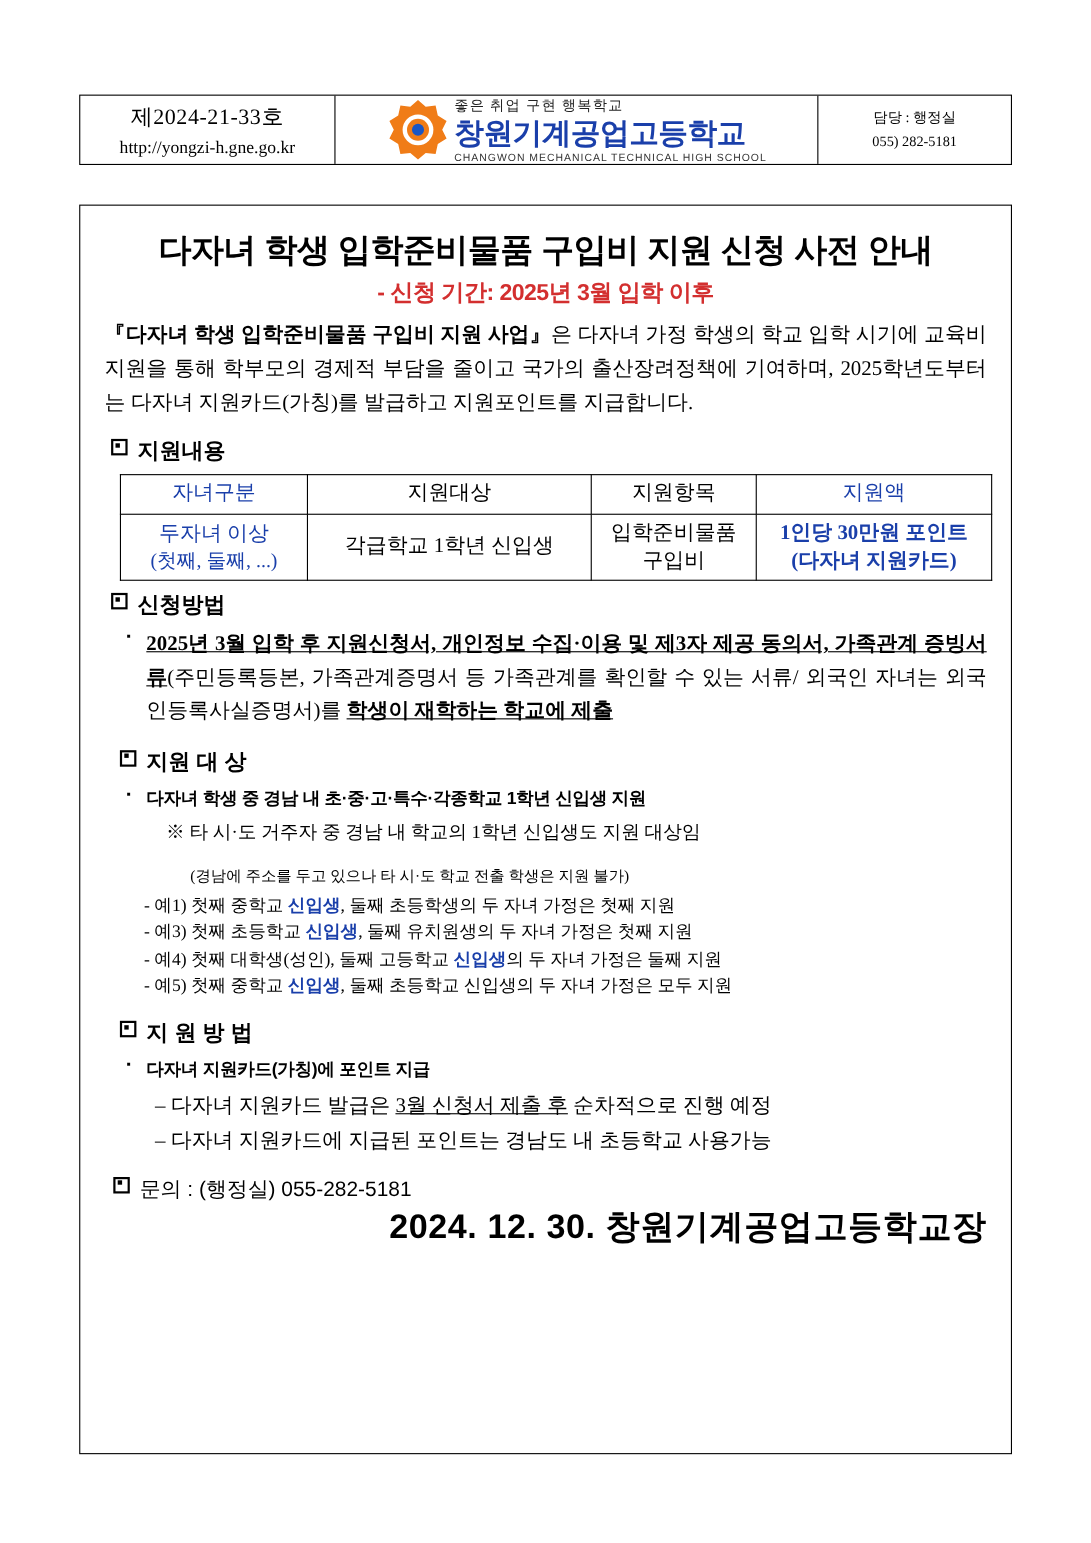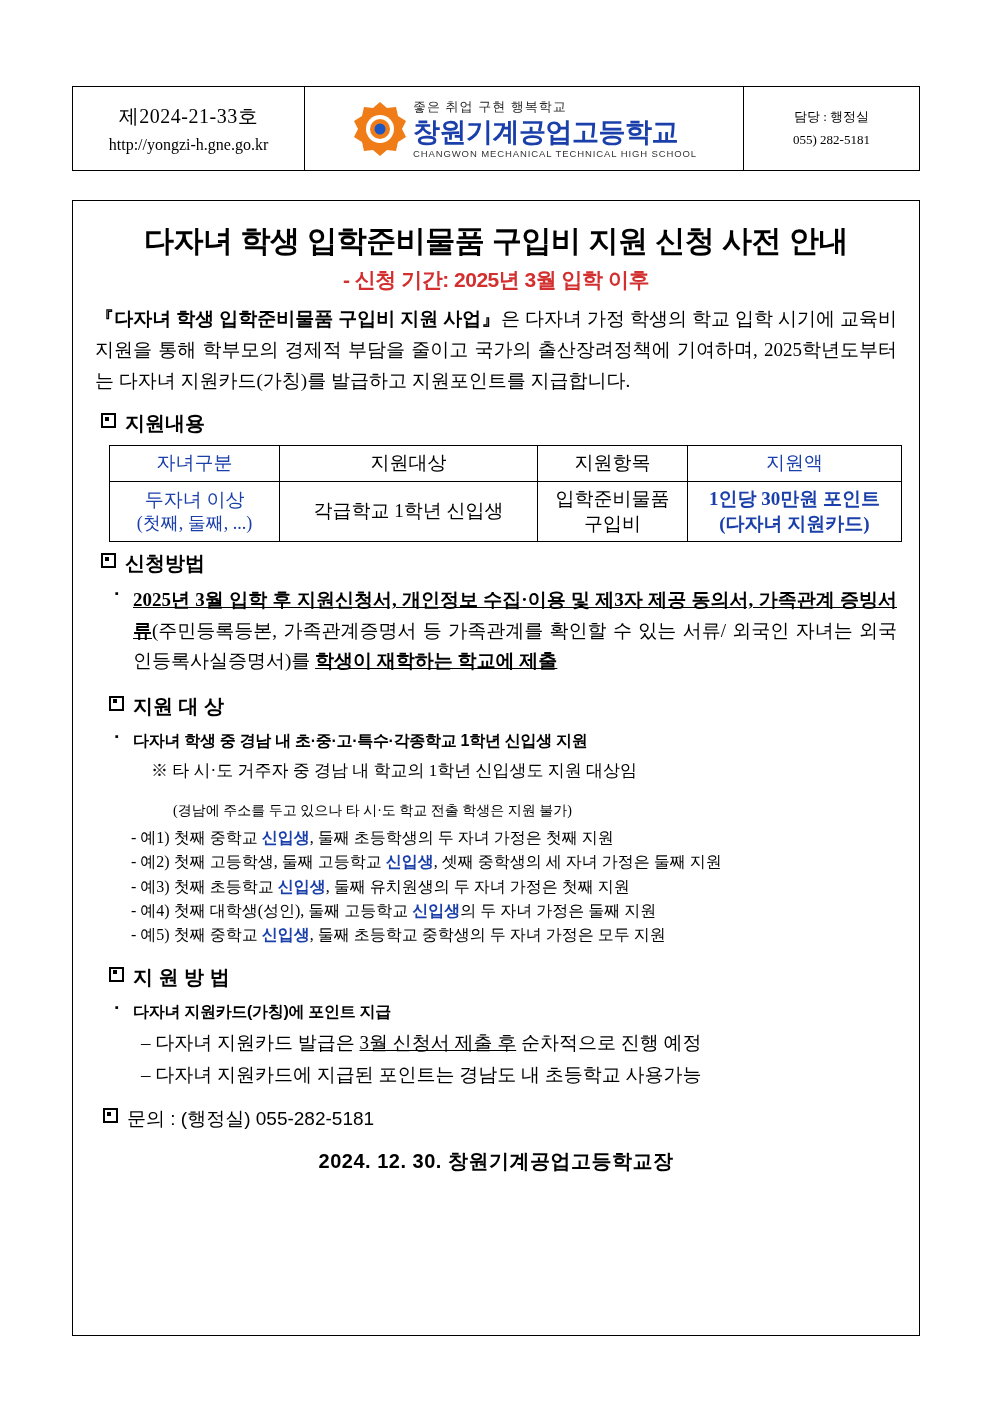--- a/index.html
+++ b/index.html
@@ -20,21 +20,21 @@
     height: 1403px;
     box-sizing: border-box;
   }
 
   
   .header {
     position: absolute;
     left: 72px;
     top: 86px;
     width: 848px;
-    height: 85px;
+    height: 64px;
     border: 1.6px solid #000;
     box-sizing: border-box;
     display: flex;
     align-items: stretch;
   }
   .header-left {
     width: 232px;
     display: flex;
     flex-direction: column;
     align-items: center;
@@ -102,21 +102,21 @@
     align-items: center;
     justify-content: center;
     font-size: 13px;
     line-height: 1.7;
   }
 
   
   .body-box {
     position: absolute;
     left: 72px;
-    top: 200px;
+    top: 186px;
     width: 848px;
     height: 1136px;
     border: 1.6px solid #000;
     box-sizing: border-box;
     padding: 14px 22px 10px 22px;
   }
 
   .main-title {
     text-align: center;
     font-size: 30px;
@@ -259,24 +259,24 @@
   }
   .contact .sq::after {
     content: "";
     position: absolute;
     left: 1.5px; top: 1.5px;
     width: 4px; height: 4px;
     background: #000;
   }
 
   .signature {
-    text-align: center;
-    font-size: 20px;
-    font-weight: bold;
-    margin-top: 16px;
+    text-align: right;
+    font-size: 31px;
+    font-weight: bold;
+    margin-top: 0;
     letter-spacing: 0.5px;
     font-family: "Liberation Sans", sans-serif;
   }
 </style>
 </head>
 <body>
 
 <div class="page">
 
   <div class="header">
@@ -365,24 +365,23 @@
     <div class="sec-head" style="margin-top:16px;margin-left:14px;">
       <span class="sq"></span><span>지원 대 상</span>
     </div>
 
     <div class="bullet bullet-lg">다자녀 학생 중 경남 내 초·중·고·특수·각종학교 1학년 신입생 지원</div>
     <div class="note2">※ 타 시·도 거주자 중 경남 내 학교의 1학년 신입생도 지원 대상임</div>
     <div class="note3">(경남에 주소를 두고 있으나 타 시·도 학교 전출 학생은 지원 불가)</div>
 
     <div class="ex-list">
       <div><span>- 예1) 첫째 중학교 </span><span class="kw">신입생</span><span>, 둘째 초등학생의 두 자녀 가정은 첫째 지원</span></div>
-      <div><span>- 예2) 첫째 고등학생, 둘째 고등학교 </span><span class="kw">신입생</span><span>, 셋째 중학생의 세 자녀 가정은 둘째 지원</span></div>
       <div><span>- 예3) 첫째 초등학교 </span><span class="kw">신입생</span><span>, 둘째 유치원생의 두 자녀 가정은 첫째 지원</span></div>
       <div><span>- 예4) 첫째 대학생(성인), 둘째 고등학교 </span><span class="kw">신입생</span><span>의 두 자녀 가정은 둘째 지원</span></div>
-      <div><span>- 예5) 첫째 중학교 </span><span class="kw">신입생</span><span>, 둘째 초등학교 중학생의 두 자녀 가정은 모두 지원</span></div>
+      <div><span>- 예5) 첫째 중학교 </span><span class="kw">신입생</span><span>, 둘째 초등학교 신입생의 두 자녀 가정은 모두 지원</span></div>
     </div>
 
     <div class="sec-head" style="margin-top:16px;margin-left:14px;">
       <span class="sq"></span><span>지 원 방 법</span>
     </div>
 
     <div class="bullet bullet-lg">다자녀 지원카드(가칭)에 포인트 지급</div>
     <div class="sub-bullet">
       <span>– 다자녀 지원카드 발급은 </span><span class="u">3월 신청서 제출 후</span><span> 순차적으로 진행 예정</span>
     </div>

